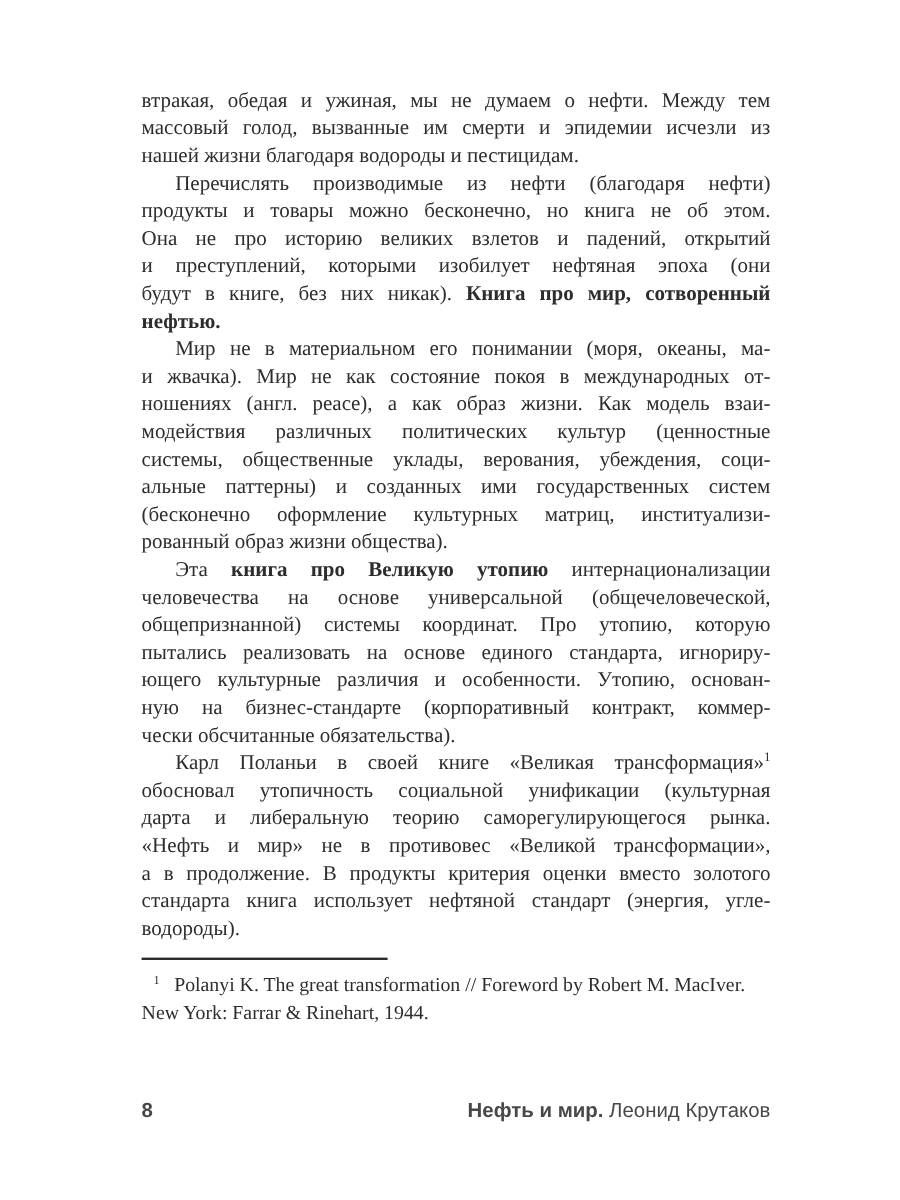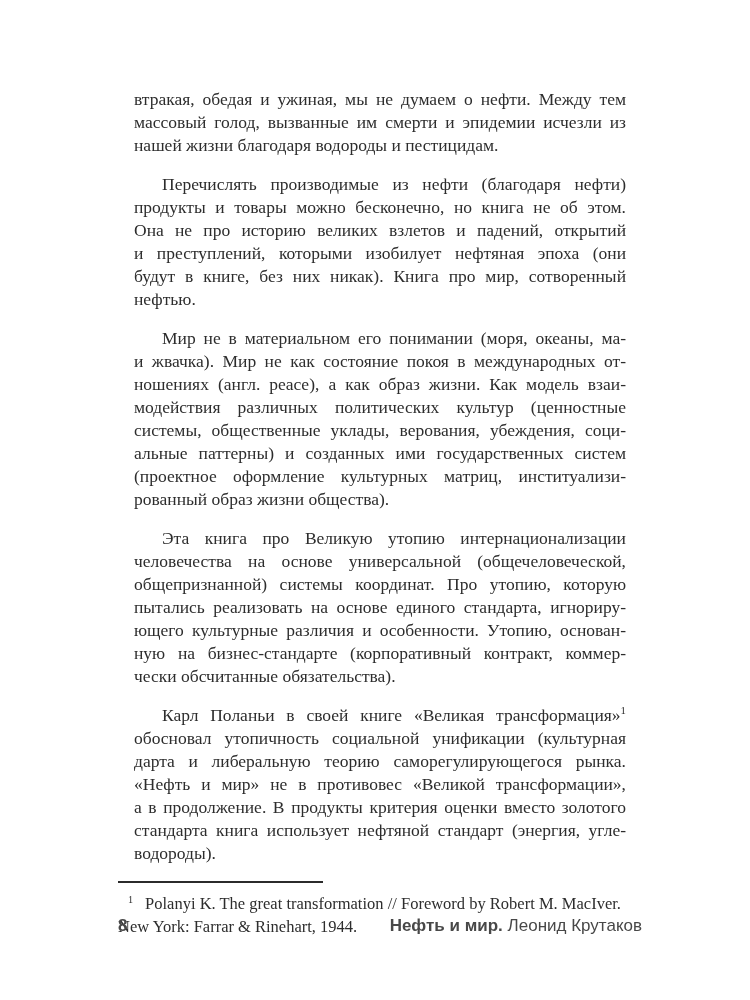--- a/index.html
+++ b/index.html
@@ -12,29 +12,29 @@
     font-family: "Liberation Serif", "DejaVu Serif", serif;
   }
   .text-block {
     position: absolute;
     left: 118px;
     top: 72px;
     width: 524px;
     color: #2d2d2d;
     font-size: 17.5px;
   }
-  .para { margin: 16px; padding: 0; }
+  .para { margin: 0; padding: 0; }
   .line {
     line-height: 23px;
     text-align: justify;
     text-align-last: justify;
   }
   .line.last { text-align-last: left; }
   .line.indent { padding-left: 28px; }
-  .bold { font-weight: normal; }
+  .bold { font-weight: bold; }
   sup {
     font-size: 0.62em;
     line-height: 0;
     vertical-align: super;
   }
   .footnote {
     margin-top: 13px;
     font-size: 16.5px;
     color: #2d2d2d;
   }
@@ -84,21 +84,21 @@
         <div class="line"><span>будут в книге, без них никак). </span><span class="bold">Книга про мир, сотворенный</span></div>
         <div class="line last"><span class="bold">нефтью.</span></div>
       </div>
       <div class="para">
         <div class="line indent"><span>Мир не в материальном его понимании (моря, океаны, ма-</span></div>
         <div class="line"><span>и жвачка). Мир не как состояние покоя в международных от-</span></div>
         <div class="line"><span>ношениях (англ. peace), а как образ жизни. Как модель взаи-</span></div>
         <div class="line"><span>модействия различных политических культур (ценностные</span></div>
         <div class="line"><span>системы, общественные уклады, верования, убеждения, соци-</span></div>
         <div class="line"><span>альные паттерны) и созданных ими государственных систем</span></div>
-        <div class="line"><span>(проектное оформление культурных матриц, институализи-</span></div>
+        <div class="line"><span>(бесконечно оформление культурных матриц, институализи-</span></div>
         <div class="line last"><span>рованный образ жизни общества).</span></div>
       </div>
       <div class="para">
         <div class="line indent"><span>Эта </span><span class="bold">книга про Великую утопию</span><span> интернационализации</span></div>
         <div class="line"><span>человечества на основе универсальной (общечеловеческой,</span></div>
         <div class="line"><span>общепризнанной) системы координат. Про утопию, которую</span></div>
         <div class="line"><span>пытались реализовать на основе единого стандарта, игнориру-</span></div>
         <div class="line"><span>ющего культурные различия и особенности. Утопию, основан-</span></div>
         <div class="line"><span>ную на бизнес-стандарте (корпоративный контракт, коммер-</span></div>
         <div class="line last"><span>чески обсчитанные обязательства).</span></div>

